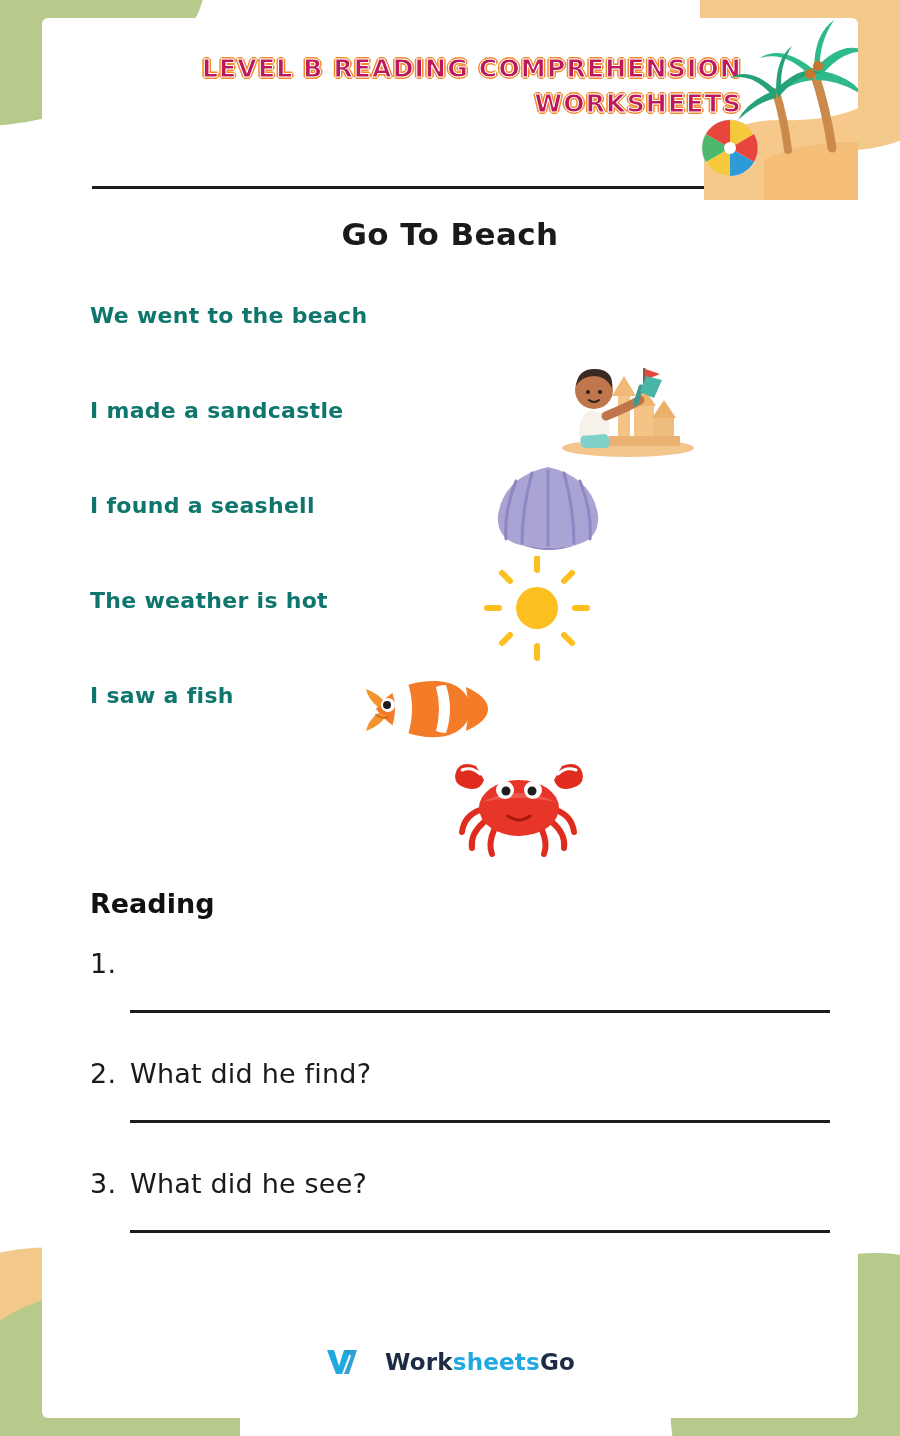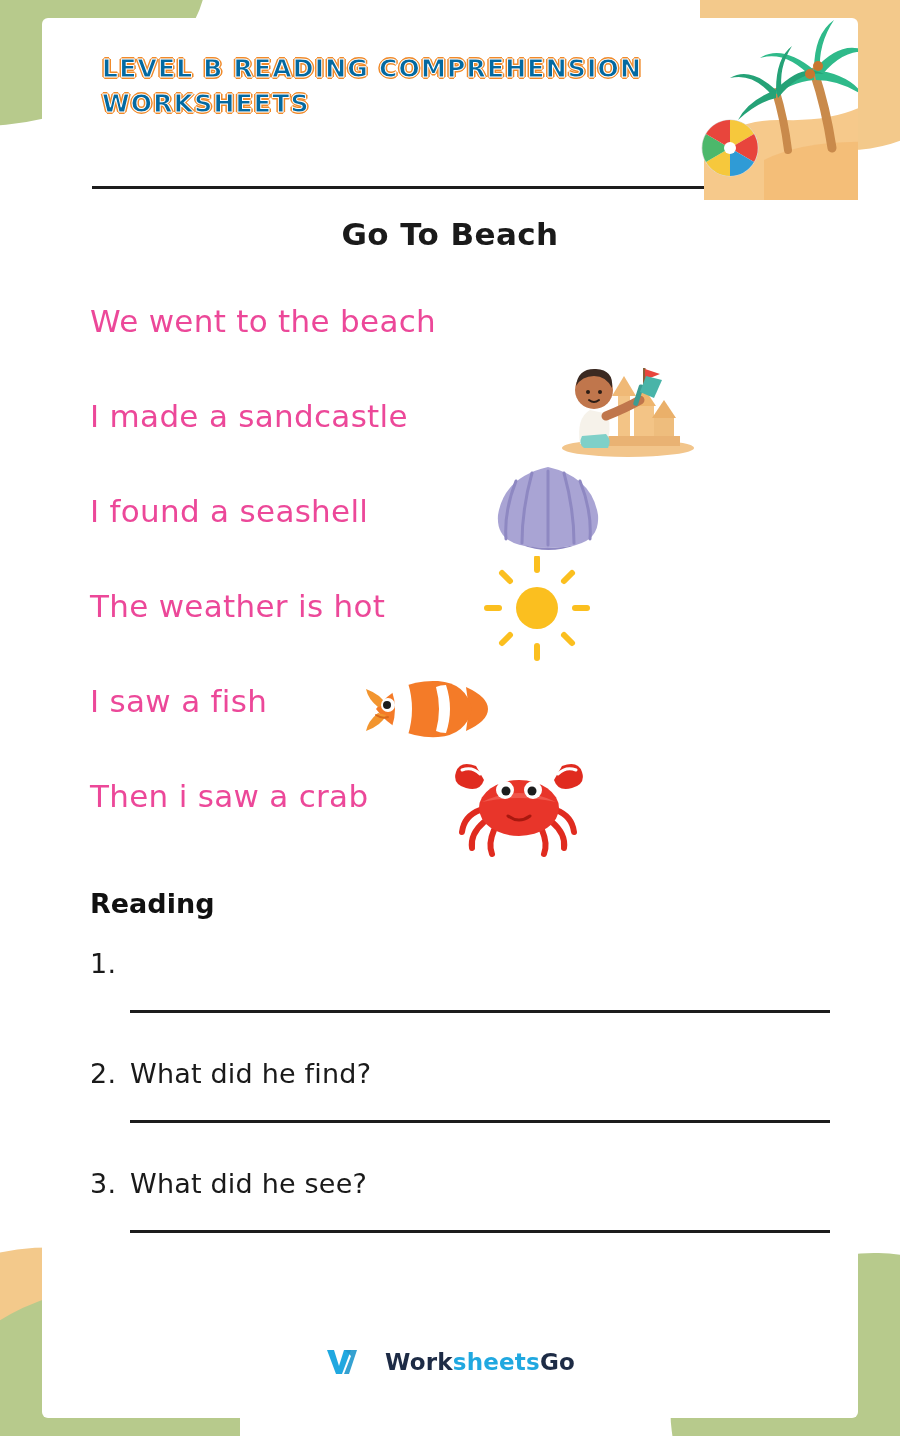--- a/index.html
+++ b/index.html
@@ -87,27 +87,27 @@
     left: 0;
     top: 0;
     width: 816px;
     height: 185px;
   }
   .wtitle {
     position: absolute;
     left: 60px;
     top: 34px;
     width: 640px;
-    text-align: left;
+    text-align: right;
     font-family: "DejaVu Sans", sans-serif;
     font-size: 25px;
     font-weight: 700;
     letter-spacing: 1.2px;
     line-height: 1.38;
-    color: #0369a1;
+    color: #be185d;
     text-transform: uppercase;
     -webkit-text-stroke: 1px #ffffff;
     text-shadow:
        2px 0 0 #f08a2a, -2px 0 0 #f08a2a,
        0 2px 0 #f08a2a, 0 -2px 0 #f08a2a,
        1px 1px 0 #f08a2a, -1px -1px 0 #f08a2a,
        1px -1px 0 #f08a2a, -1px 1px 0 #f08a2a;
   }
   .namedate {
     position: absolute;
@@ -166,23 +166,23 @@
   }
   .line {
     position: relative;
     height: 95px;
   }
   .line-text {
     position: absolute;
     left: 0;
     top: 10px;
     font-family: "DejaVu Sans", sans-serif;
-    font-size: 31px;
-    font-weight: 400;
-    color: #ec4899;
+    font-size: 22px;
+    font-weight: 700;
+    color: #0f766e;
     letter-spacing: 0.3px;
     white-space: nowrap;
   }
   .line-art {
     position: absolute;
     top: -6px;
   }
 
   
   .qheading {
@@ -388,21 +388,20 @@
             <path d="M20 38 Q10 30 8 20 Q24 26 28 36 Z" fill="#f2952f"></path>
             <path d="M20 44 Q10 52 8 62 Q24 56 28 46 Z" fill="#f2952f"></path>
             <circle cx="30" cy="36" r="7" fill="#ffffff"></circle>
             <circle cx="29" cy="36" r="4" fill="#1d1d1d"></circle>
             <path d="M18 46 Q24 50 30 48" stroke="#d96a1c" stroke-width="2" fill="none" stroke-linecap="round"></path>
           </svg>
         </div>
       </div>
 
       <div class="line">
-        <div class="line-text">Then i saw a crab</div>
         <div class="line-art" style="left:360px; top:-22px;">
           <svg width="140" height="115" viewBox="0 0 140 115">
             <g stroke="#e02b1f" stroke-width="6" fill="none" stroke-linecap="round">
               <path d="M30 64 Q14 70 12 86"></path>
               <path d="M34 76 Q20 88 22 102"></path>
               <path d="M44 84 Q38 98 42 108"></path>
               <path d="M106 64 Q122 70 124 86"></path>
               <path d="M102 76 Q116 88 114 102"></path>
               <path d="M92 84 Q98 98 94 108"></path>
             </g>

